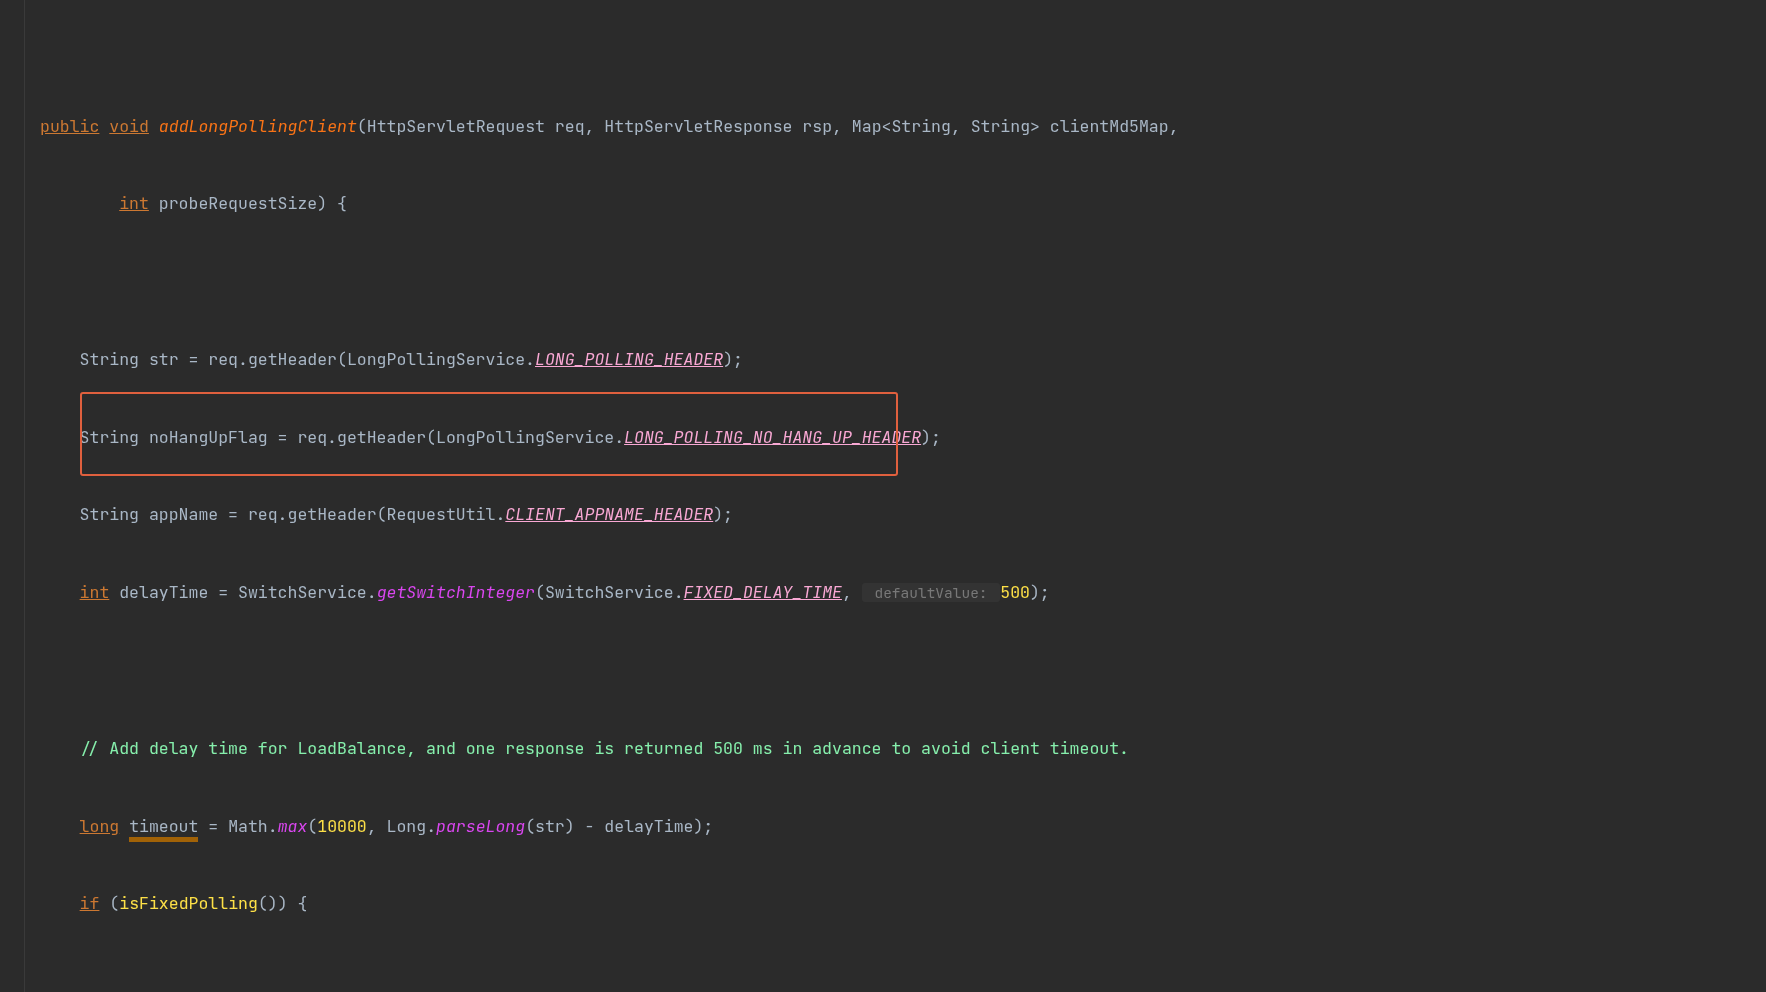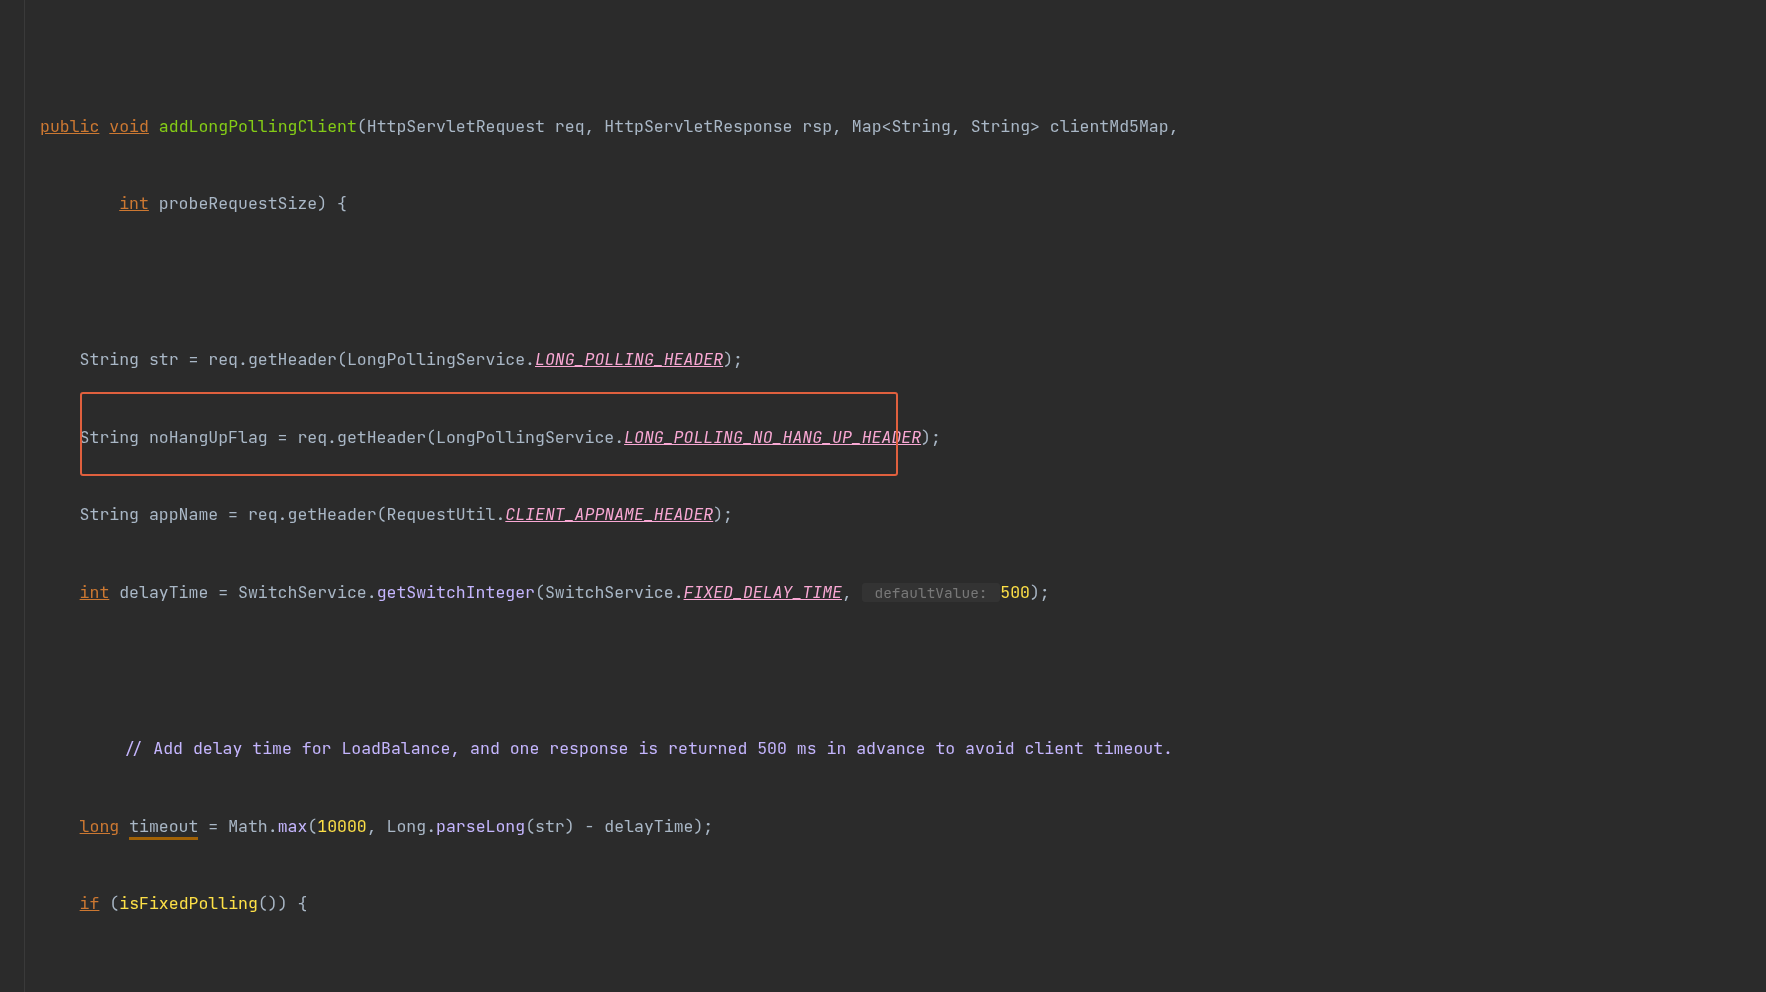--- a/index.html
+++ b/index.html
@@ -23,30 +23,30 @@
     top: 0;
     width: 24px;
     height: 100%;
     border-right: 1px solid #3a3a3a;
   }
   .line {
     min-height: 26px;
   }
   
   .kw   { color: #cc7832; text-decoration: underline; }
-  .mname{ color: #84cc16; }            
+  .mname{ color: #f97316; font-style: italic; }            
   .call { color: #fde047; }            
-  .icall{ color: #c4b5fd; } 
+  .icall{ color: #d946ef; font-style: italic; } 
   .field{ color: #f9a8d4; font-style: italic; text-decoration: underline; } 
   .str  { color: #6a8759; }            
-  .cmt  { color: #c4b5fd; margin-left: 44px; }            
+  .cmt  { color: #86efac; }            
   .num  { color: #fde047; }            
   .hint { color: #787878; background:#333333; padding:0 4px; border-radius:3px; font-size:14.5px;}
   .udl  { text-decoration: underline wavy #808080; text-decoration-skip-ink: none;}
-  .udl2 { border-bottom: 3px solid #a16207; }
+  .udl2 { border-bottom: 5px solid #a16207; }
   .hl-box {
     position: absolute;
     border: 2px solid #e0603e;
     border-radius: 3px;
     pointer-events: none;
   }
 </style>
 </head>
 <body>
 

